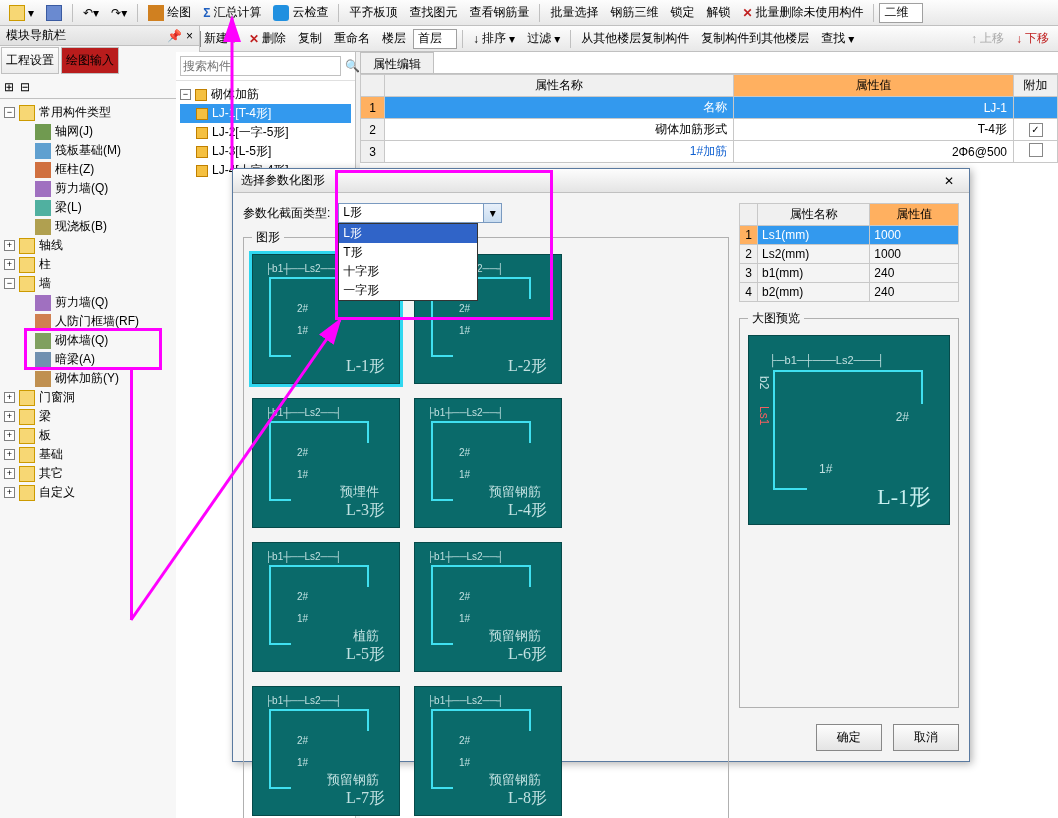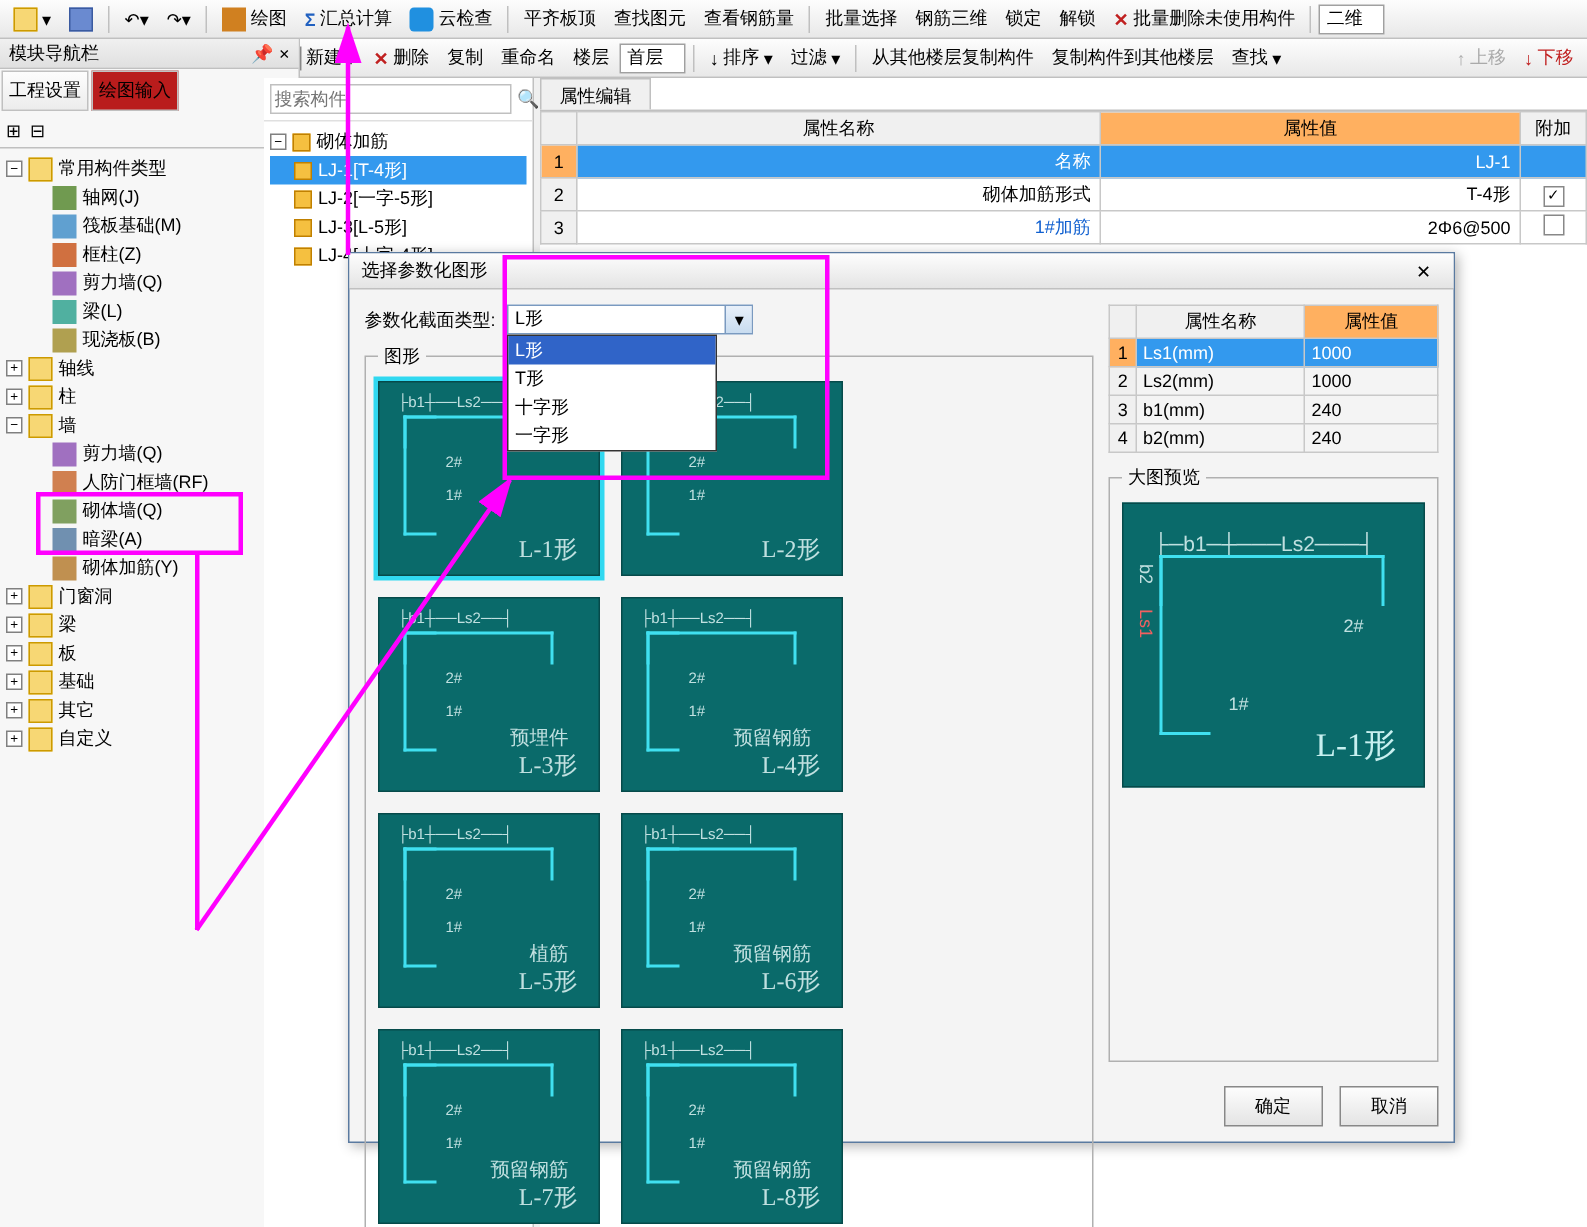--- a/index.html
+++ b/index.html
@@ -492,21 +492,21 @@
             <tr>
               <td class="num">4</td>
               <td>b2(mm)</td>
               <td>240</td>
             </tr>
           </tbody>
       </table>
       <fieldset class="preview-frame">
         <legend>大图预览</legend>
         <div class="preview-box">
-          <div style="position:absolute;left:20px;top:18px;color:#c0e0e0;font-size:14px">├─b1─┼───Ls2───┤</div>
+          <div style="position:absolute;left:20px;top:18px;color:#c0e0e0;font-size:11px">├─b1─┼───Ls2───┤</div>
           <div class="shape-l" style="left:24px;top:34px;width:150px;height:34px;border-bottom:none"></div>
           <div class="shape-l" style="left:24px;top:34px;width:34px;height:120px;border-right:none"></div>
           <div style="position:absolute;right:40px;top:74px;color:#c0e0e0">2#</div>
           <div style="position:absolute;left:70px;bottom:48px;color:#c0e0e0">1#</div>
           <div style="position:absolute;left:8px;top:70px;color:#f06060;writing-mode:vertical-rl">Ls1</div>
           <div style="position:absolute;left:8px;top:40px;color:#c0e0e0;writing-mode:vertical-rl">b2</div>
           <span class="lbl">L-1形</span>
         </div>
       </fieldset>
       <div class="btn-row">

